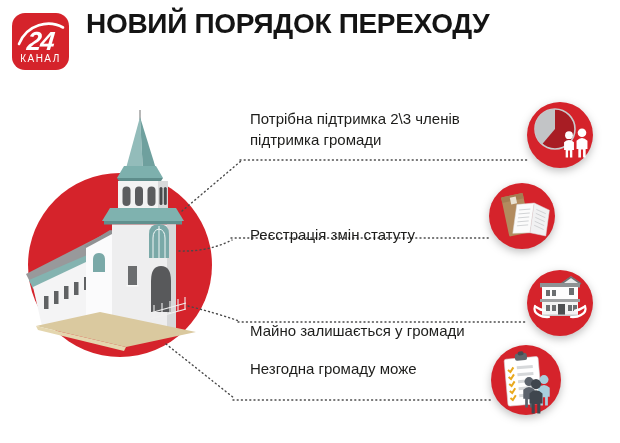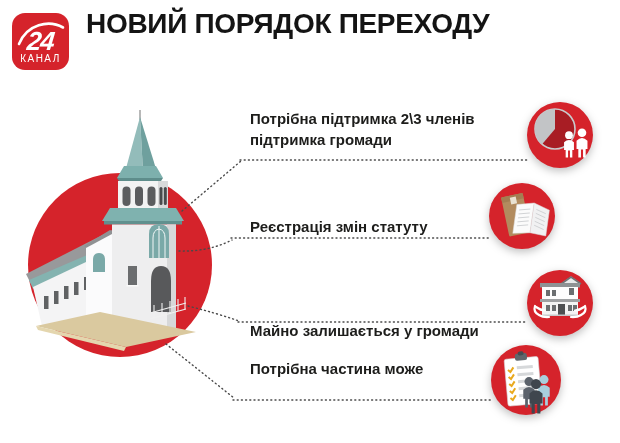--- a/index.html
+++ b/index.html
@@ -24,25 +24,25 @@
   .logo-swoosh{position:absolute;left:0;top:0;}
   
   .title{
     position:absolute;left:86px;top:6px;width:534px;text-align:left;
     color:#141414;font-size:28px;font-weight:800;line-height:36px;letter-spacing:-0.3px;
   }
   
   .scene{position:absolute;left:0;top:0;pointer-events:none;}
   
   .row-text{
-    position:absolute;left:250px;color:#1d1d1b;font-size:15px;font-weight:700;
+    position:absolute;left:250px;color:#1d1d1b;font-size:15px;font-weight:400;
     line-height:21px;white-space:nowrap;
   }
   .row-text span{display:block;}
-  .r1{top:108px;} .r2{top:216px;text-align:center;} .r3{top:300px;margin-top:20px;} .r4{top:358px;}
+  .r1{top:108px;} .r2{top:224px;text-align:center;} .r3{top:300px;margin-top:20px;} .r4{top:358px;}
   
   .icon{position:absolute;filter:drop-shadow(0 3px 4px rgba(0,0,0,0.25));}
   .i1{left:527px;top:102px;} .i2{left:489px;top:183px;}
   .i3{left:527px;top:270px;} .i4{left:491px;top:345px;}
 </style>
 </head>
 <body>
 
 <div class="canvas">
 
@@ -144,21 +144,21 @@
   </div>
   <div class="row-text r2">
     <span>Реєстрація змін статуту</span>
     <span></span>
   </div>
   <div class="row-text r3">
     <span>Майно залишається у громади</span>
     <span></span>
   </div>
   <div class="row-text r4">
-    <span>Потрібна частина може</span>
+    <span>Незгодна громаду може</span>
   </div>
 
   <svg class="icon i1" width="66" height="66" viewBox="0 0 66 66">
     <circle cx="33" cy="33" r="33" fill="#d5232b"></circle>
     <circle cx="28" cy="27" r="20" fill="#a81d24" stroke="#c9cbcd" stroke-width="1.6"></circle>
     <path d="M28,27 L28,7 A20,20 0 0 0 15.1,42.3 Z" fill="#c2c4c6"></path>
     <use href="#person-shape" fill="#ffffff" transform="translate(42,37) scale(0.95)"></use>
     <use href="#person-shape" fill="#ffffff" transform="translate(55,35) scale(1.05)"></use>
   </svg>
 

